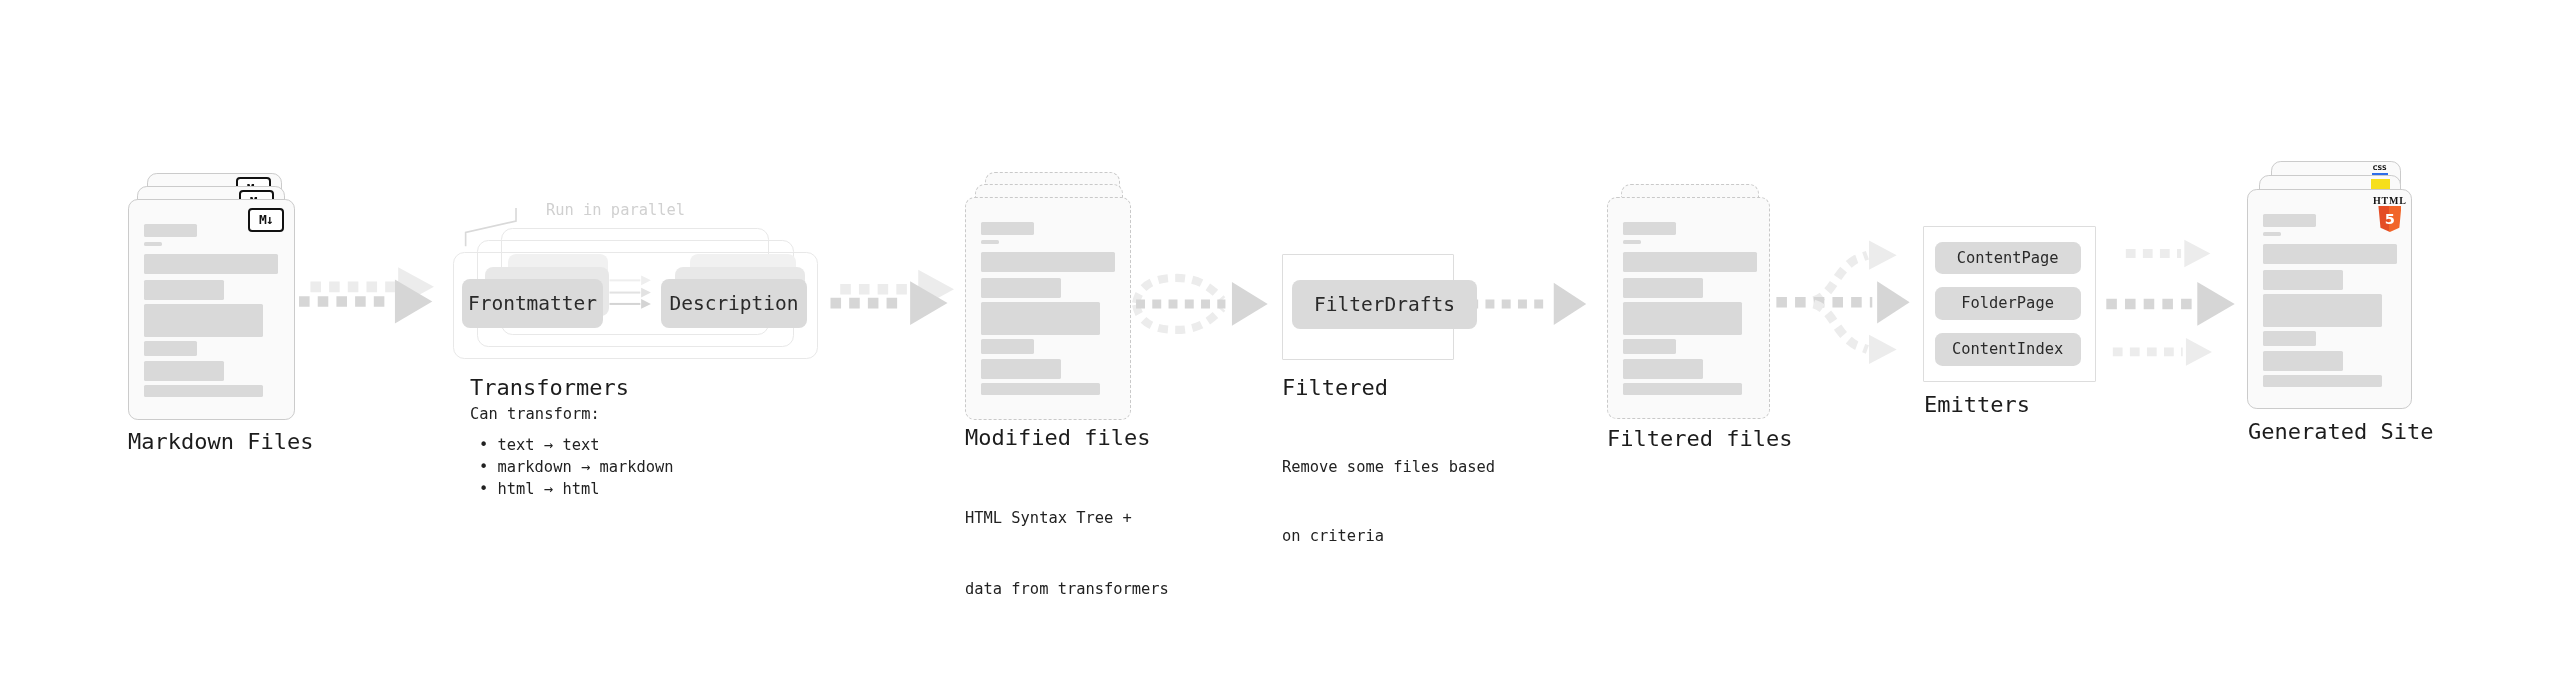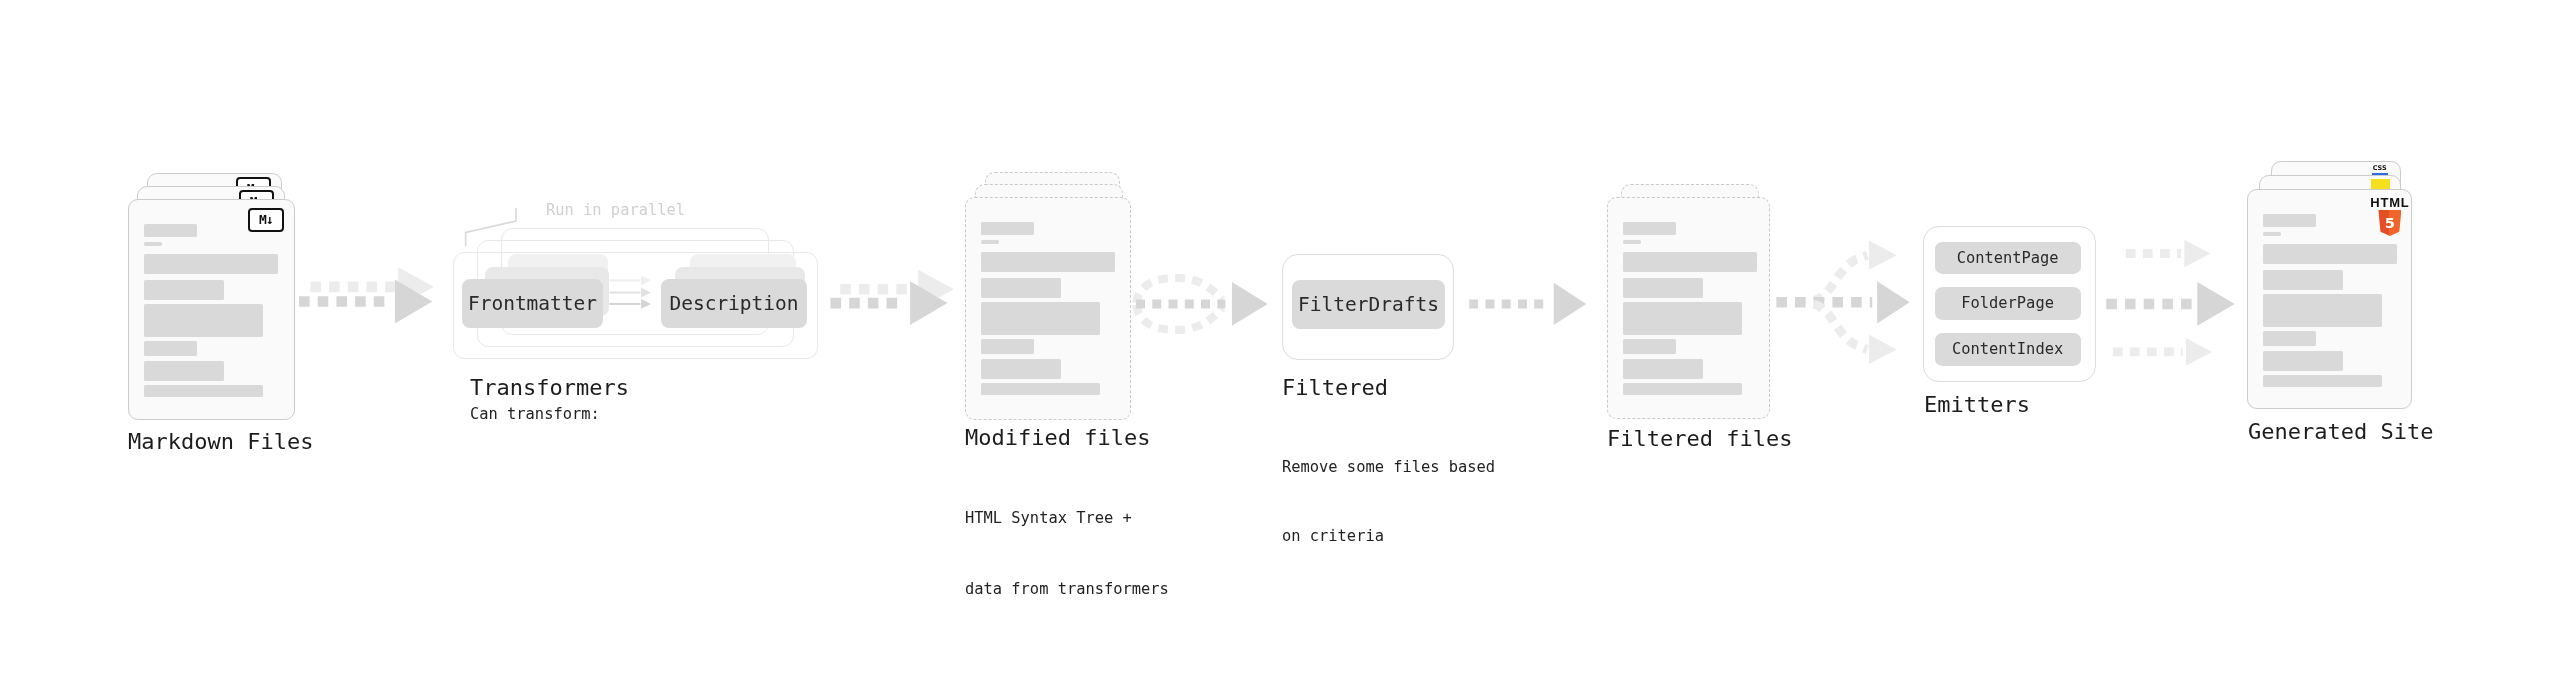--- a/index.html
+++ b/index.html
@@ -30,28 +30,28 @@
   .bar{position:absolute;background:var(--bar);border-radius:1.6px;}
   .mdicon{position:absolute;background:#fff;border:2.4px solid #111;border-radius:4.1px;
     font-weight:bold;font-size:13px;color:#111;display:flex;align-items:center;justify-content:center;
     letter-spacing:-0.8px;line-height:1;}
   .card{position:absolute;border:1.6px solid var(--card-outline);border-radius:11.4px;box-sizing:border-box;background:transparent;}
   .gbox{position:absolute;border-radius:8.1px;display:flex;align-items:center;justify-content:center;
     font-size:19.5px;color:#2a2a2a;box-sizing:border-box;}
   .gbox.main{background:var(--box);}
   .gbox.g1{background:var(--box-ghost1);}
   .gbox.g2{background:var(--box-ghost2);}
-  .panel{position:absolute;background:#fff;border:1.6px solid var(--outline);border-radius:16px;box-sizing:border-box;}
+  .panel{position:absolute;background:#fff;border:1.6px solid var(--outline);border-radius:1px;box-sizing:border-box;}
   .ebtn{position:absolute;background:var(--box);border-radius:7.3px;display:flex;align-items:center;justify-content:center;
     font-size:15.4px;color:#2a2a2a;}
   .h1{position:absolute;font-size:22px;font-weight:500;color:var(--ink);white-space:nowrap;letter-spacing:0;}
   .p{position:absolute;font-size:15.4px;color:#222;white-space:pre;line-height:23px;}
   .annot{position:absolute;font-size:15.4px;color:var(--muted);white-space:nowrap;}
   .htmlbadge{position:absolute;width:26px;display:flex;flex-direction:column;align-items:center;}
-  .htmlbadge .t{font-size:13px;font-weight:bold;color:#111;letter-spacing:0.8px;font-family:Liberation Sans, sans-serif;}
+  .htmlbadge .t{font-size:10px;font-weight:bold;color:#111;letter-spacing:0.8px;font-family:Liberation Serif, serif;}
   .shield{width:23px;height:26px;background:linear-gradient(90deg,var(--html-orange) 50%,var(--html-orange2) 50%);
     clip-path:polygon(0 0,100% 0,91% 84%,50% 100%,9% 84%);display:flex;align-items:center;justify-content:center;}
   .shield span{color:#fff;font-size:14.6px;font-weight:bold;font-family:"DejaVu Sans","Liberation Sans",sans-serif;}
   .cssbadge{position:absolute;display:flex;flex-direction:column;align-items:center;width:24.4px;}
   .cssbadge .t{font-size:6.5px;font-weight:bold;color:#111;font-family:"DejaVu Sans","Liberation Sans",sans-serif;}
   .cssbadge .u{width:16.3px;height:4.1px;background:var(--css-blue);margin-top:0.8px;}
   .jsbadge{position:absolute;width:19.5px;height:16.3px;background:var(--js-yellow);}
   ul.blist{list-style:none;margin:0;padding:0;}
   ul.blist li{line-height:22px;font-size:15.4px;color:#222;white-space:pre;}
 </style>
@@ -146,20 +146,25 @@
     <div class="card" style="left:453px;top:252px;width:365px;height:107px;z-index:2"></div>
     <div class="gbox g2" style="left:508px;top:254px;width:100px;height:49px;z-index:3"></div>
     <div class="gbox g1" style="left:485px;top:267px;width:124px;height:49px;z-index:3"></div>
     <div class="gbox main" style="left:462px;top:279px;width:141px;height:49px;z-index:4">Frontmatter</div>
     <div class="gbox g2" style="left:690px;top:254px;width:106px;height:49px;z-index:3"></div>
     <div class="gbox g1" style="left:675px;top:267px;width:130px;height:49px;z-index:3"></div>
     <div class="gbox main" style="left:661px;top:279px;width:146px;height:49px;z-index:4">Description</div>
   </div>
   <div class="h1" style="left:470px;top:375px">Transformers</div>
   <div class="p" style="left:470px;top:403px">Can transform:</div>
+  <ul class="blist abs" style="left:479px;top:434px">
+    <li>• text → text</li>
+    <li>• markdown → markdown</li>
+    <li>• html → html</li>
+  </ul>
 
   <div>
     <div class="doc dashed" style="left:985px;top:172px;width:135px;height:223px;z-index:2"></div>
     <div class="doc dashed" style="left:975px;top:184px;width:148px;height:223px;z-index:3"></div>
     <div class="doc dashed" style="left:965px;top:197px;width:166px;height:223px;z-index:4">
         <div class="bar" style="left: 14.6px; top: 24.4px; width: 53px; height: 12.2px;"></div>
         <div class="bar" style="left: 14.6px; top: 42px; width: 18.7px; height: 4.1px;"></div>
         <div class="bar" style="left: 14.6px; top: 54px; width: 134px; height: 20.3px;"></div>
         <div class="bar" style="left: 14.6px; top: 80px; width: 80px; height: 19.5px;"></div>
         <div class="bar" style="left: 14.6px; top: 104px; width: 119px; height: 32.5px;"></div>
@@ -168,21 +173,21 @@
         <div class="bar" style="left: 14.6px; top: 185px; width: 119px; height: 12.2px;"></div>
       </div>
   </div>
   <div class="h1" style="left:965px;top:425px">Modified files</div>
   <div class="p" style="left:965px;top:460px;line-height:23.6px">
     <span style="display:block">HTML Syntax Tree +</span>
     <span style="display:block">data from transformers</span>
   </div>
 
   <div class="panel" style="left:1282px;top:254px;width:172px;height:106px;z-index:2">
-    <div class="gbox main" style="left:9px;top:25px;width:153px;height:49px">FilterDrafts</div>
+    <div class="gbox main" style="left:9px;top:25px;width:185px;height:49px">FilterDrafts</div>
   </div>
   <div class="h1" style="left:1282px;top:375px">Filtered</div>
   <div class="p" style="left:1282px;top:410px">
     <span style="display:block">Remove some files based</span>
     <span style="display:block">on criteria</span>
   </div>
 
   <div>
     <div class="doc dashed" style="left:1621px;top:184px;width:138px;height:222px;z-index:2"></div>
     <div class="doc dashed" style="left:1607px;top:197px;width:163px;height:222px;z-index:3">

